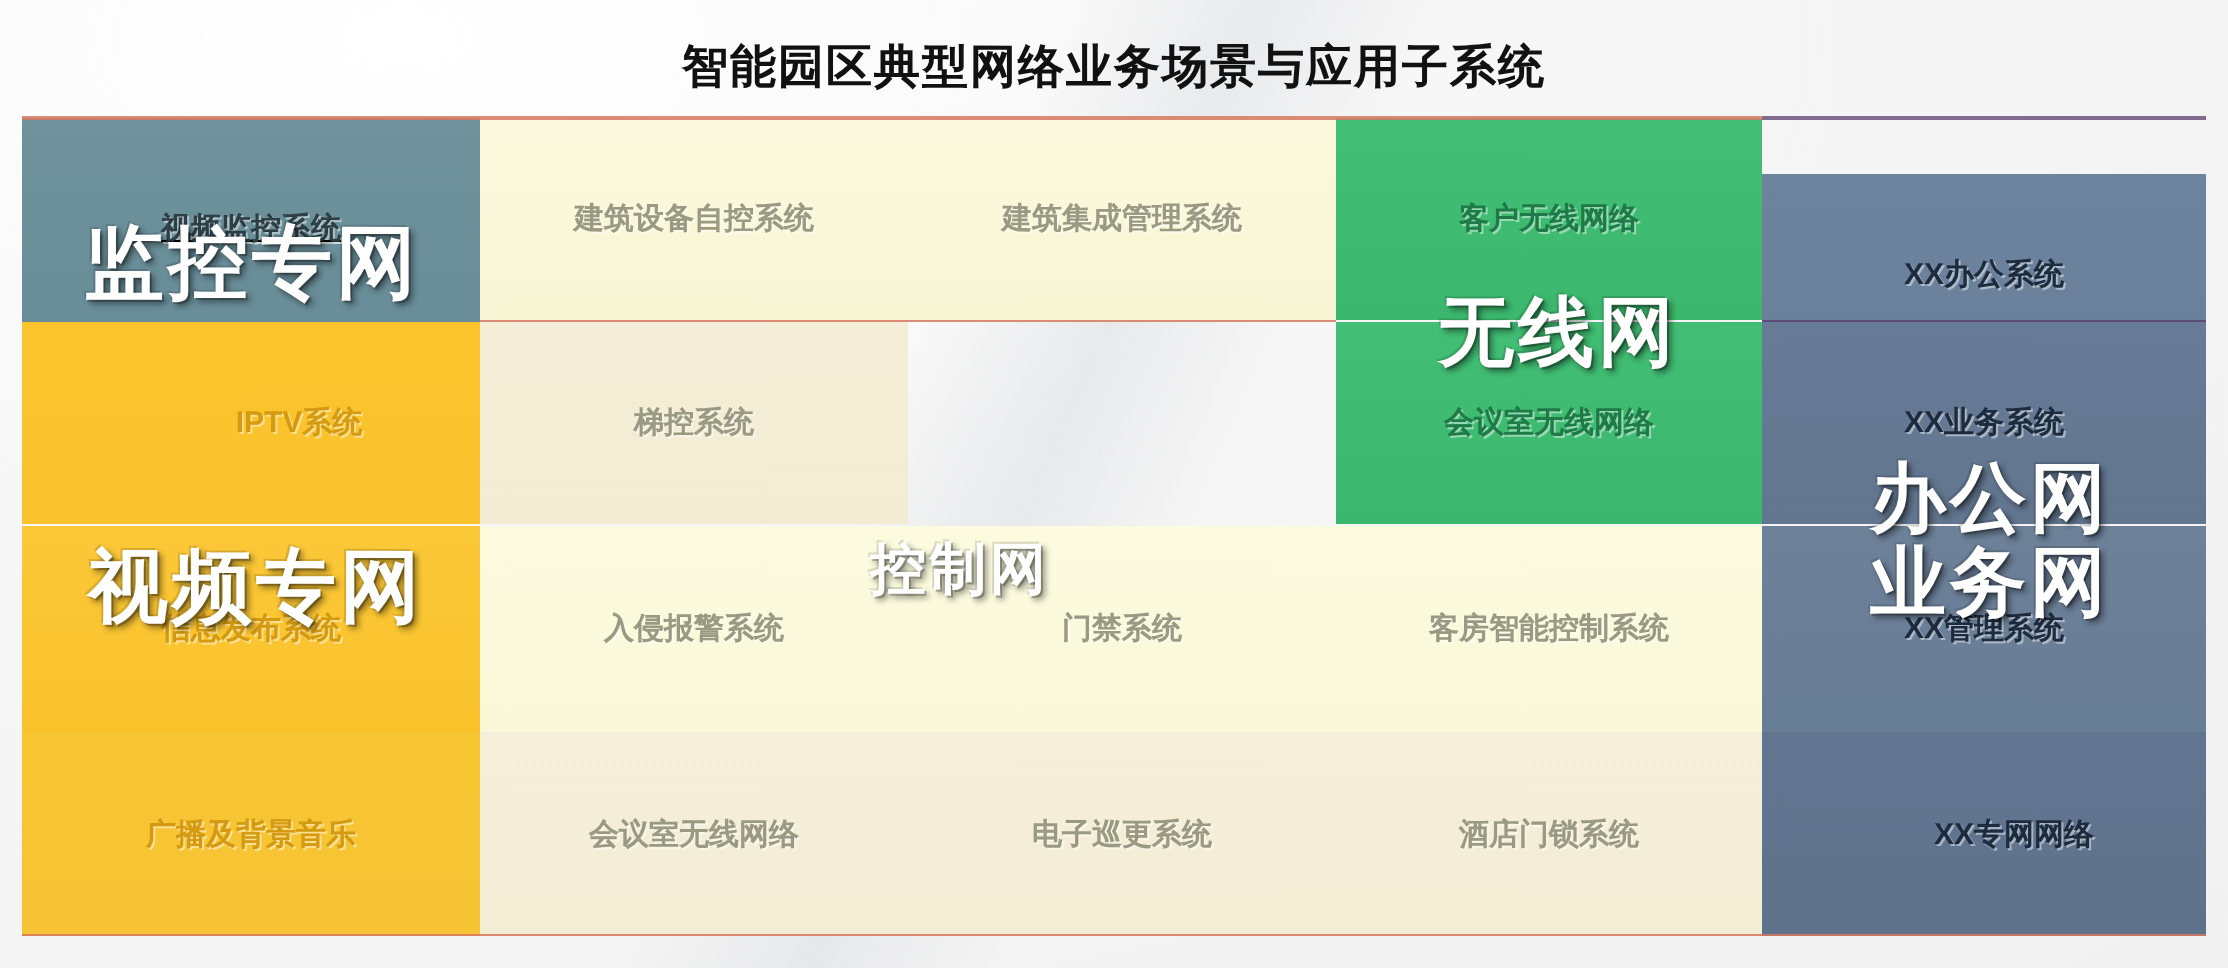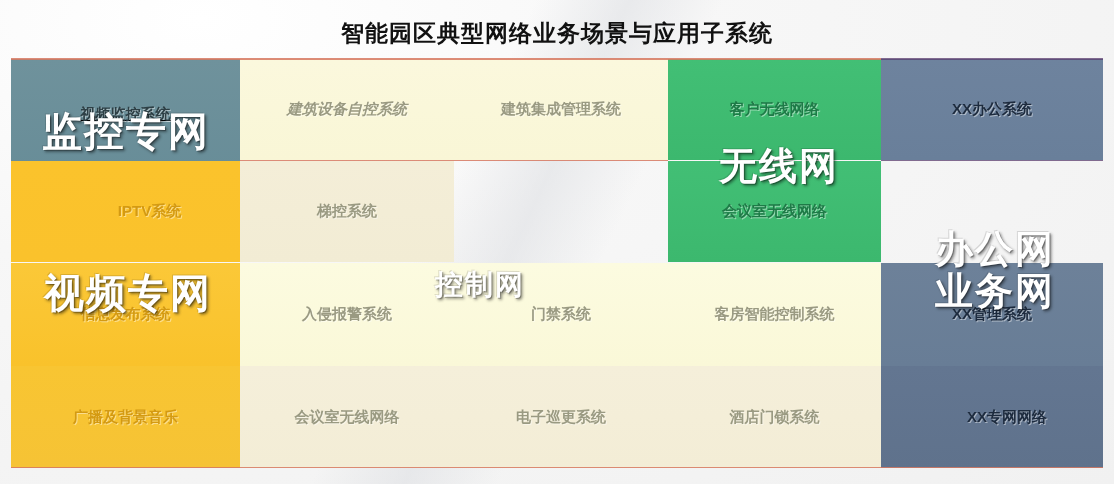--- a/index.html
+++ b/index.html
@@ -50,21 +50,21 @@
   
   .c-slate   {background:linear-gradient(180deg,#6f929c 0%,#688d98 100%);}
   .c-amber1  {background:linear-gradient(180deg,#fbc32c 0%,#fac22c 100%);padding-left:48px;}
   .c-amber2  {background:linear-gradient(180deg,#fbc838 0%,#f9c22b 100%);}
   .c-amber4  {background:linear-gradient(180deg,#f8c532 0%,#f6c335 100%);}
   .c-cream1  {background:linear-gradient(180deg,#fbf8dd 0%,#f9f6d6 100%);}
   .c-cream2  {background:linear-gradient(180deg,#f4eed8 0%,#f2ecd4 100%);}
   .c-cream3  {background:linear-gradient(180deg,#fcfbe0 0%,#faf8d8 100%);}
   .c-cream4  {background:linear-gradient(180deg,#f5efda 0%,#f3edd6 100%);}
   .c-green   {background:linear-gradient(180deg,#42bf75 0%,#3cb86e 100%);}
-  .c-blue1   {background:linear-gradient(180deg,#6e839e 0%,#697f9a 100%);}
+  .c-blue1   {background:linear-gradient(180deg,#6e839e 0%,#697f9a 100%);margin-top:28px;}
   .c-blue2   {background:linear-gradient(180deg,#677b97 0%,#62768f 100%);}
   .c-blue3   {background:linear-gradient(180deg,#6d8199 0%,#687d96 100%);}
   .c-blue4   {background:linear-gradient(180deg,#637691 0%,#5f728c 100%);padding-left:30px;}
 
   
   .t-onslate{color:#2d3f45;}
   .t-onamber{color:#d49a12;}
   .t-oncream{color:#9a9a82;}
   .t-ongreen{color:#1e7a47;}
   .t-onblue {color:#1d2b3e;}
@@ -91,41 +91,44 @@
 
 <div class="bg-wash"></div>
 
 <div id="title">智能园区典型网络业务场景与应用子系统</div>
 
 <div id="grid">
 
   <div class="cell c-slate" style="left:0;top:0;width:229px;height:111px;text-decoration:underline;">
     <span class="lbl t-onslate">视频监控系统</span>
   </div>
-  <div class="cell c-cream1" style="left:229px;top:0;width:214px;height:101px;font-style:italic;">
+  <div class="cell c-cream1" style="left:229px;top:0;width:214px;height:101px;">
     <span class="lbl t-oncream">建筑设备自控系统</span>
   </div>
   <div class="cell c-cream1" style="left:443px;top:0;width:214px;height:101px;">
     <span class="lbl t-oncream">建筑集成管理系统</span>
   </div>
   <div class="cell c-green" style="left:657px;top:0;width:213px;height:101px;">
     <span class="lbl t-ongreen">客户无线网络</span>
   </div>
   <div class="cell c-blue1" style="left:870px;top:0;width:222px;height:101px;">
     <span class="lbl t-onblue">XX办公系统</span>
   </div>
 
   <div class="cell c-amber1" style="left:0;top:102px;width:229px;height:101px;">
     <span class="lbl t-onamber">IPTV系统</span>
   </div>
   <div class="cell c-cream2" style="left:229px;top:102px;width:214px;height:101px;">
     <span class="lbl t-oncream">梯控系统</span>
   </div>
   <div class="cell c-green" style="left:657px;top:102px;width:213px;height:101px;">
     <span class="lbl t-ongreen">会议室无线网络</span>
+  </div>
+  <div class="cell c-blue2" style="left:870px;top:102px;width:222px;height:101px;">
+    <span class="lbl t-onblue">XX业务系统</span>
   </div>
 
   <div class="cell c-amber2" style="left:0;top:204px;width:229px;height:103px;">
     <span class="lbl t-onamber">信息发布系统</span>
   </div>
   <div class="cell c-cream3" style="left:229px;top:204px;width:214px;height:103px;">
     <span class="lbl t-oncream">入侵报警系统</span>
   </div>
   <div class="cell c-cream3" style="left:443px;top:204px;width:214px;height:103px;">
     <span class="lbl t-oncream">门禁系统</span>

